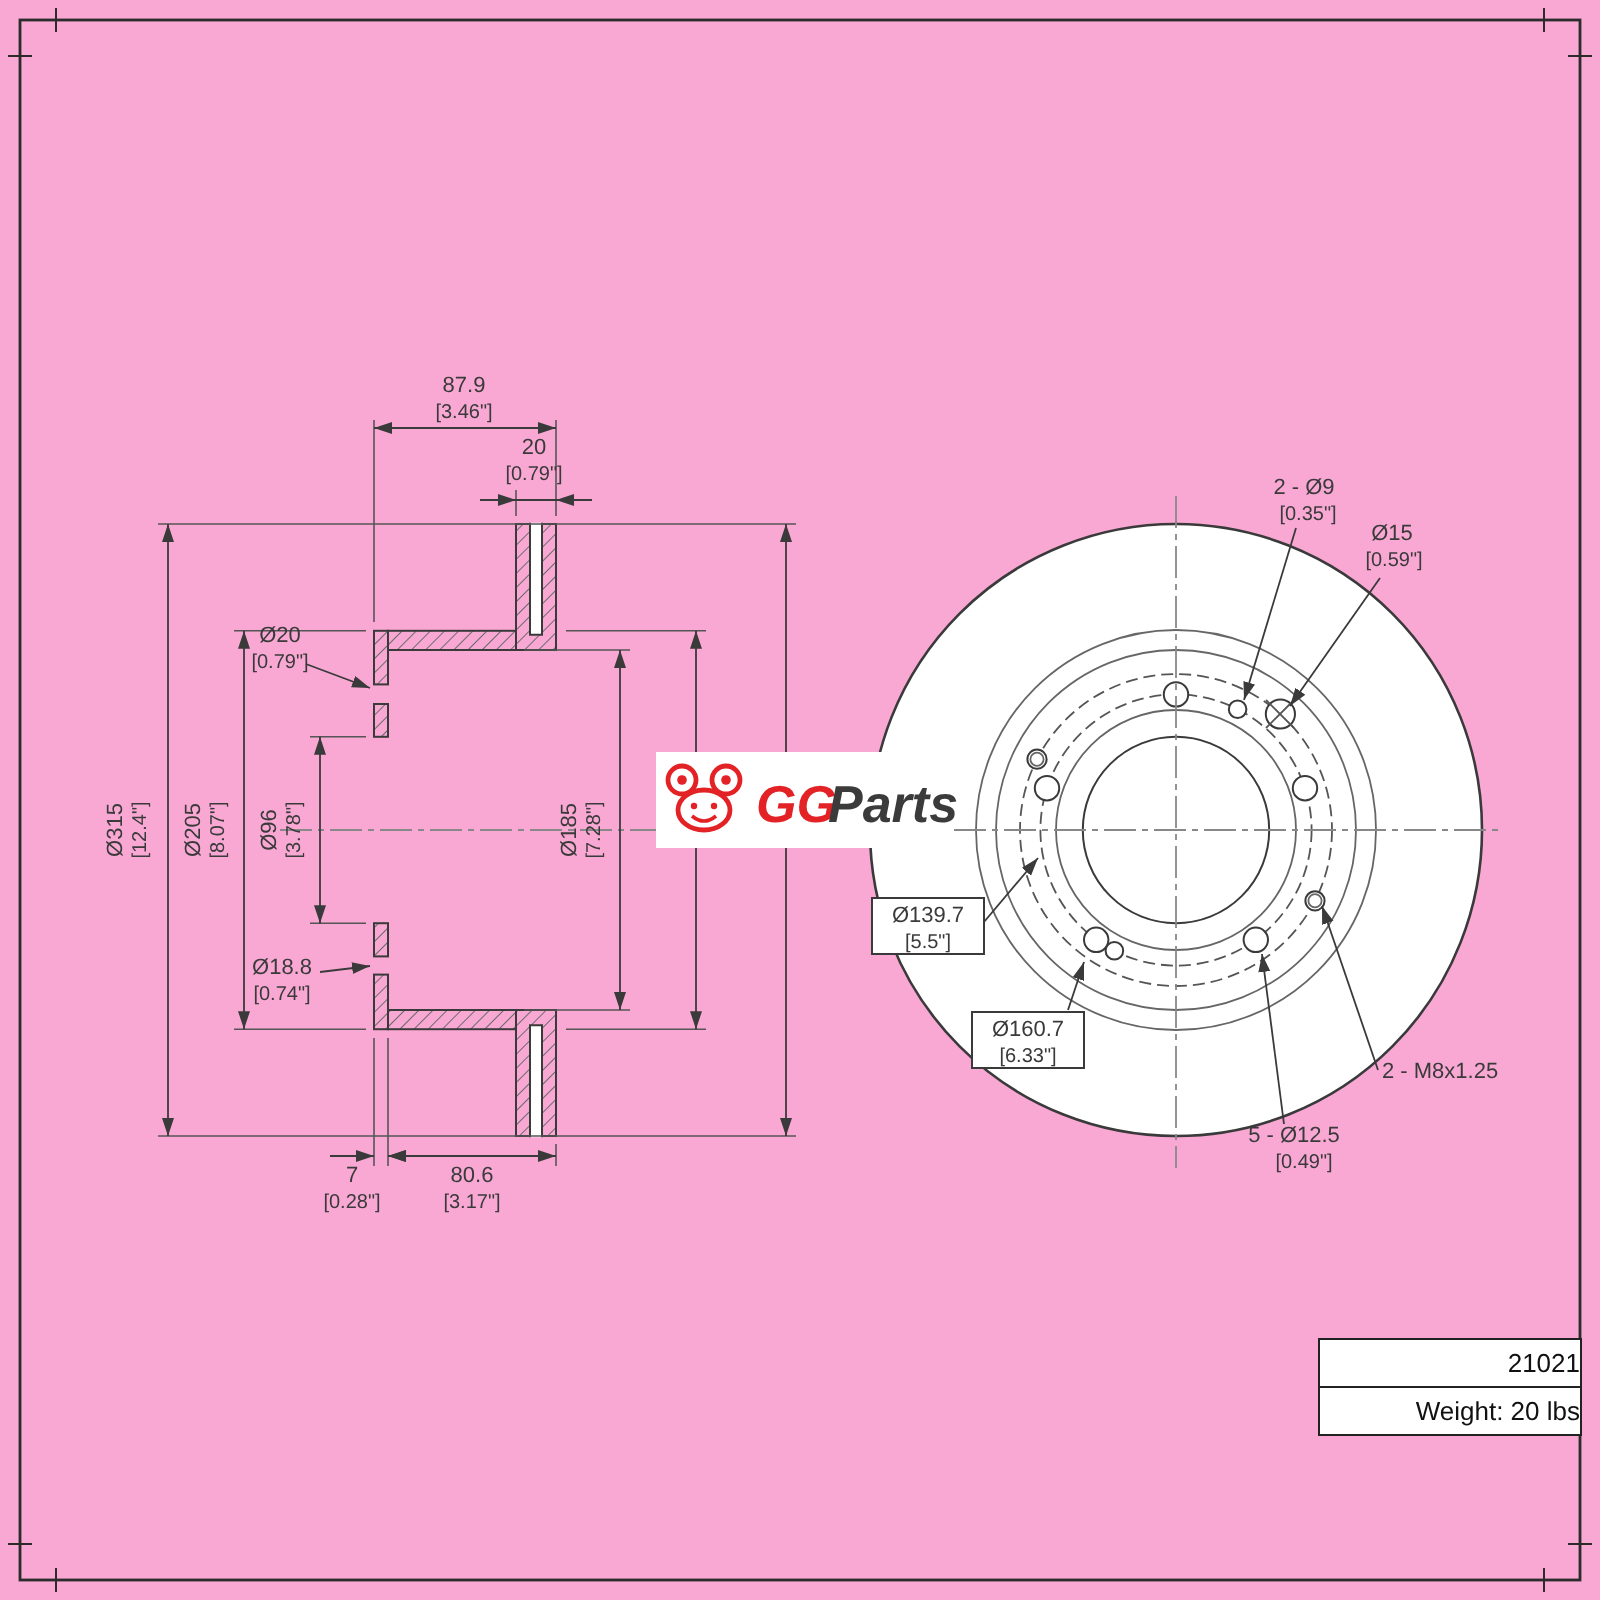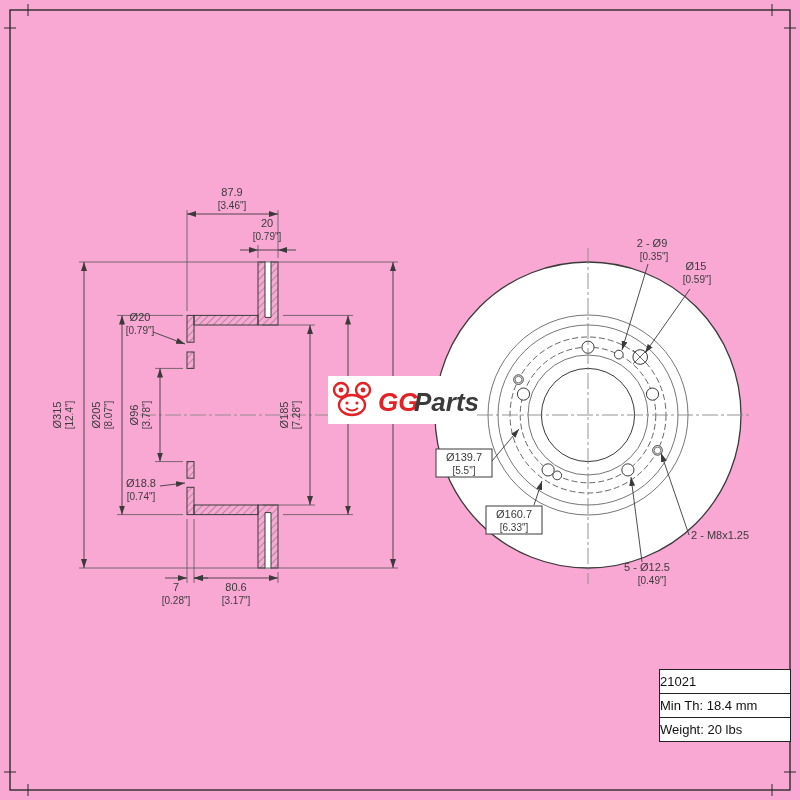--- a/index.html
+++ b/index.html
@@ -14,21 +14,21 @@
   .ext{stroke:#555;stroke-width:0.8;fill:none}
   .cl{stroke:#888;stroke-width:0.9;stroke-dasharray:16 3 3 3;fill:none}
   .thin{stroke:#666;stroke-width:0.9;fill:none}
   .main{stroke:#3a3a3a;stroke-width:1.3;fill:#fff}
   .dashed{stroke:#555;stroke-width:0.9;fill:none;stroke-dasharray:6 3}
   .hole{stroke:#3a3a3a;stroke-width:1;fill:#fff}
   .labelbox{fill:#fff;stroke:#3a3a3a;stroke-width:1}
   .logo-gg{font-size:26px;font-weight:bold;font-style:italic;fill:#e32226}
   .logo-parts{font-size:26px;font-weight:bold;font-style:italic;fill:#3b3b3b}
   .spec-table{position:absolute;left:659px;top:669px;width:130px;border:1px solid #222;background:#fff;
-              font-size:13px;color:#111;text-align:left}
+              font-size:13px;color:#111;text-align:right}
   .spec-row{height:23px;line-height:23px;border-top:1px solid #222;white-space:nowrap;overflow:hidden}
   .spec-row:first-child{border-top:none}
 </style>
 </head>
 <body>
 
 <div class="page">
 <svg width="800" height="800" viewBox="0 0 800 800">
   <defs>
     <pattern id="hatch" patternUnits="userSpaceOnUse" width="5" height="5" patternTransform="rotate(45)">
@@ -215,16 +215,15 @@
       <circle cx="357" cy="403" r="1.6" fill="#e32226" stroke="none"></circle>
       <path d="M346,408 Q352,413 358,408" fill="none" stroke-width="1.8"></path>
     </g>
     <text class="logo-gg" x="378" y="411">GG</text>
     <text class="logo-parts" x="414" y="411">Parts</text>
   </g>
 </svg>
 
 <div class="spec-table">
   <div class="spec-row">21021</div>
-  <div class="spec-row">Min Th: 18.4 mm</div>
   <div class="spec-row">Weight: 20 lbs</div>
 </div>
 </div>
 
 </body></html>

